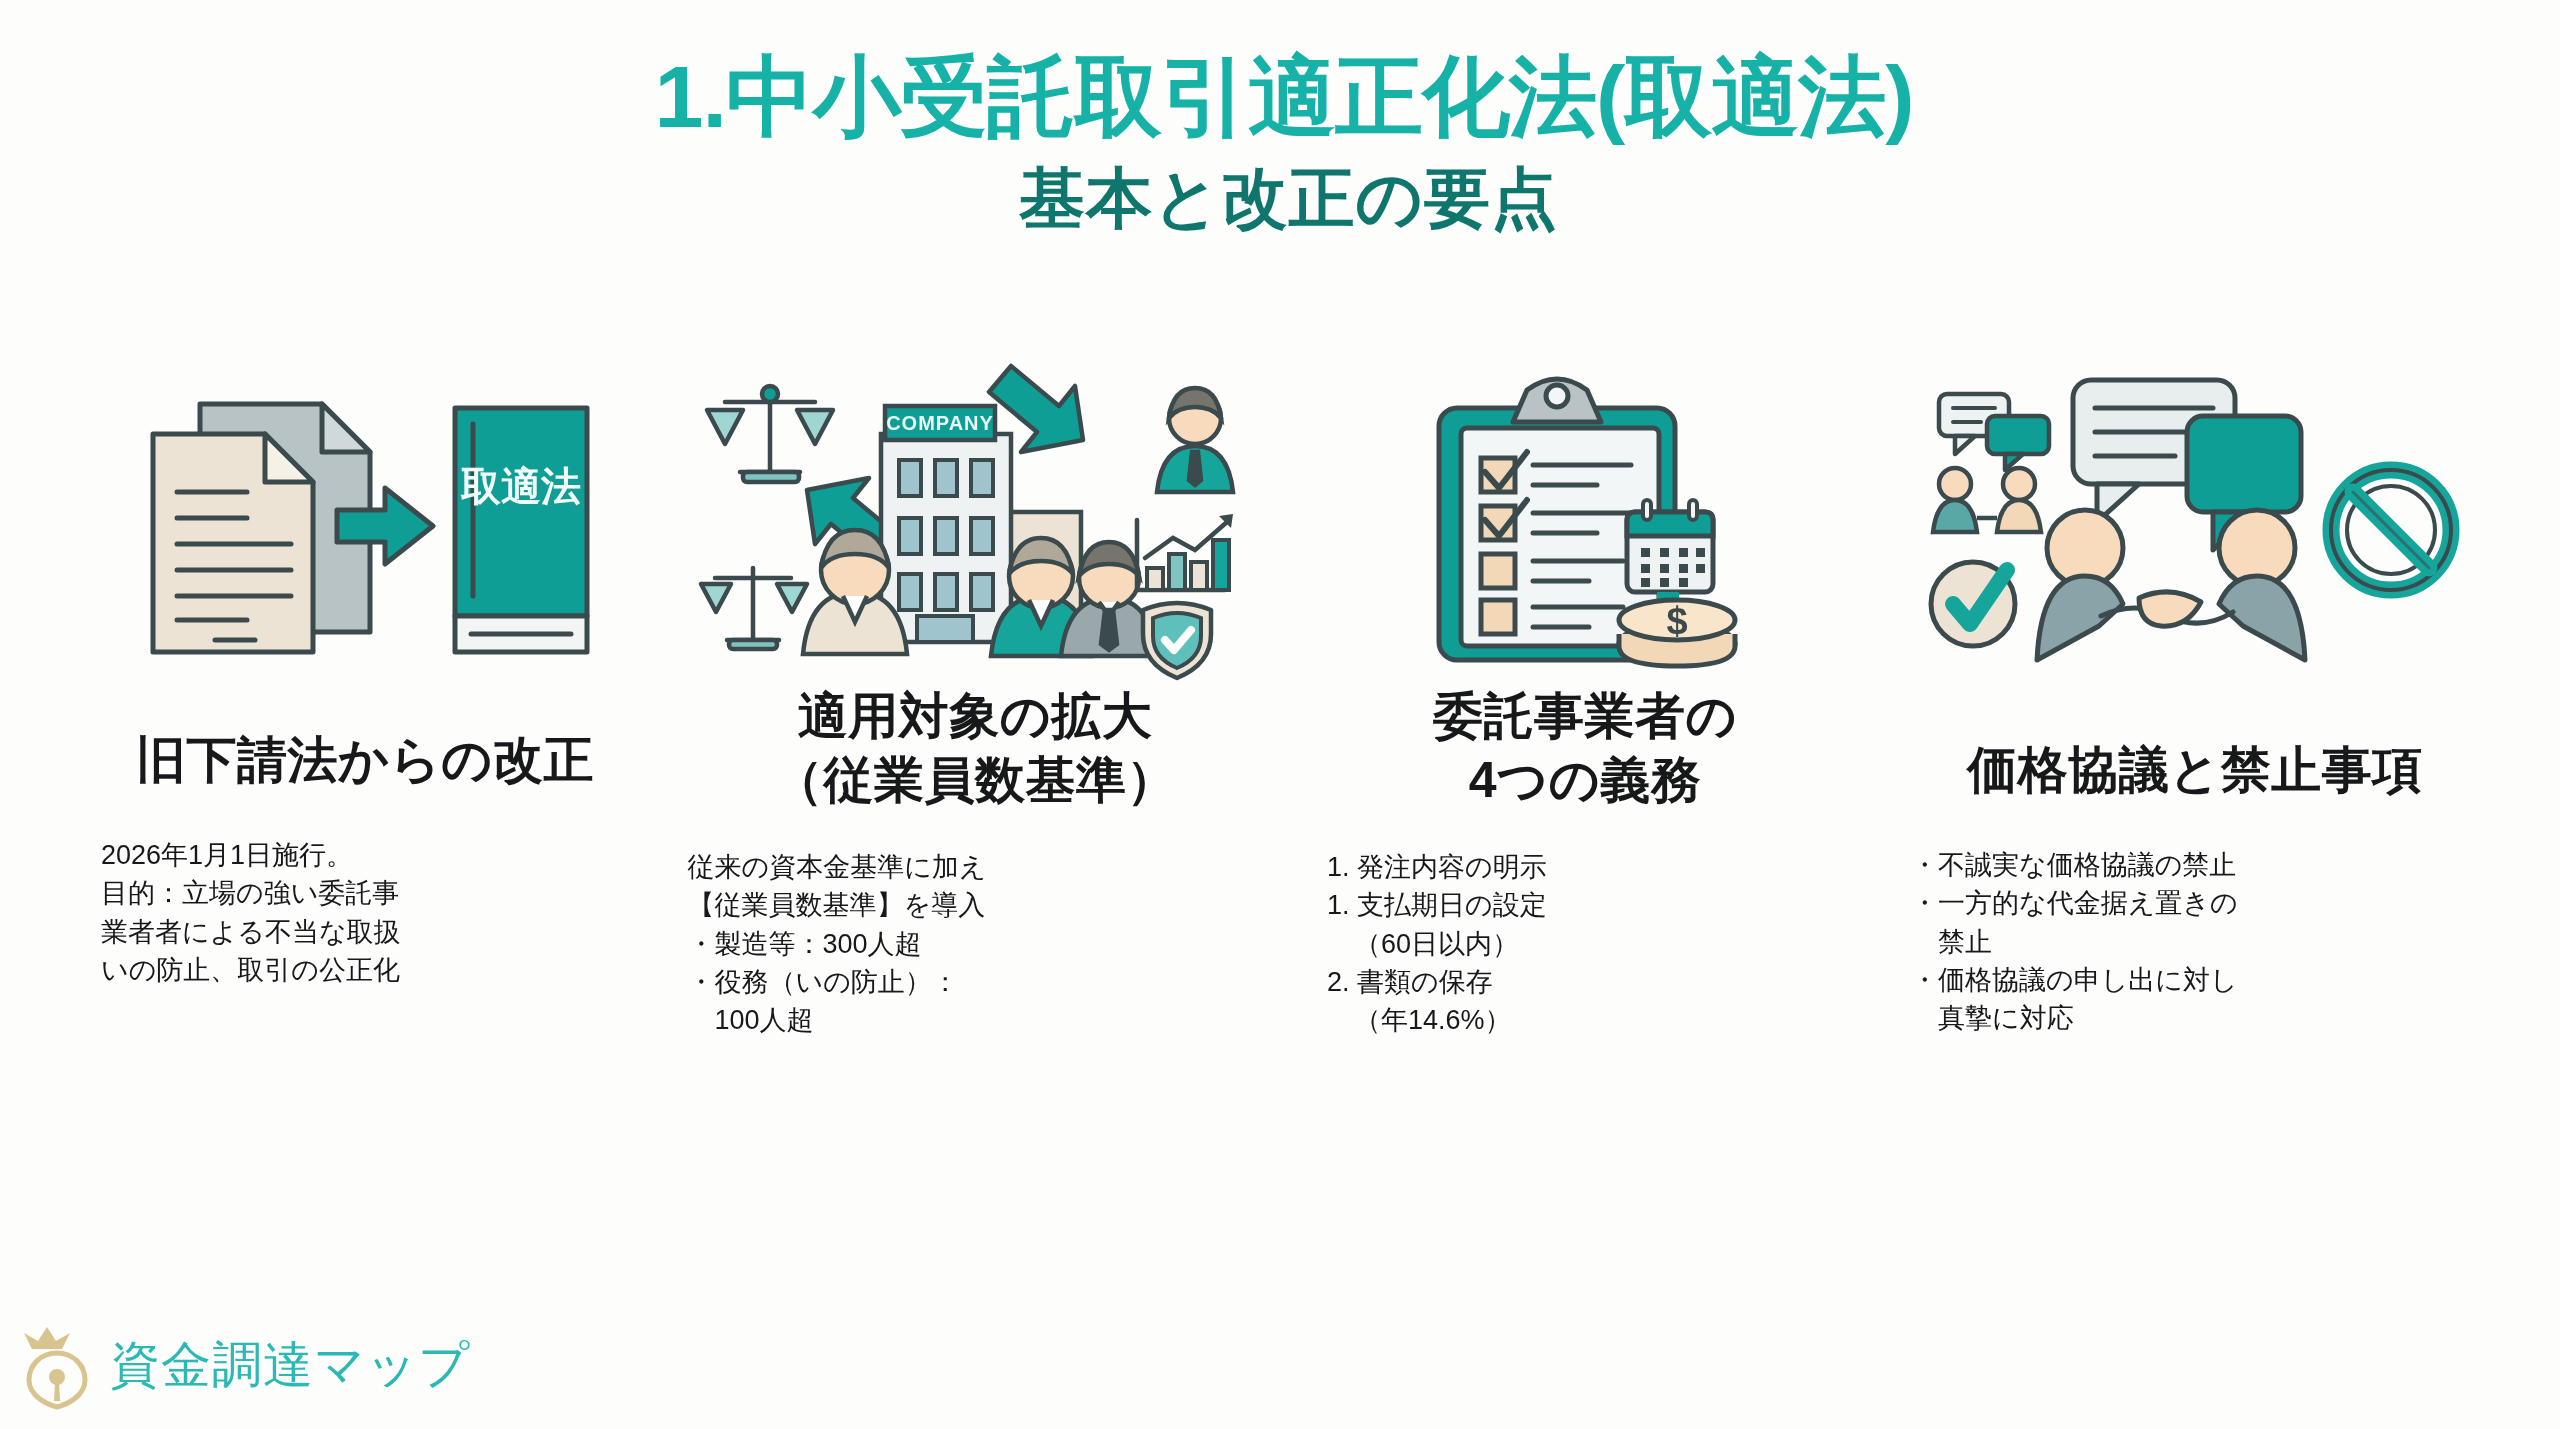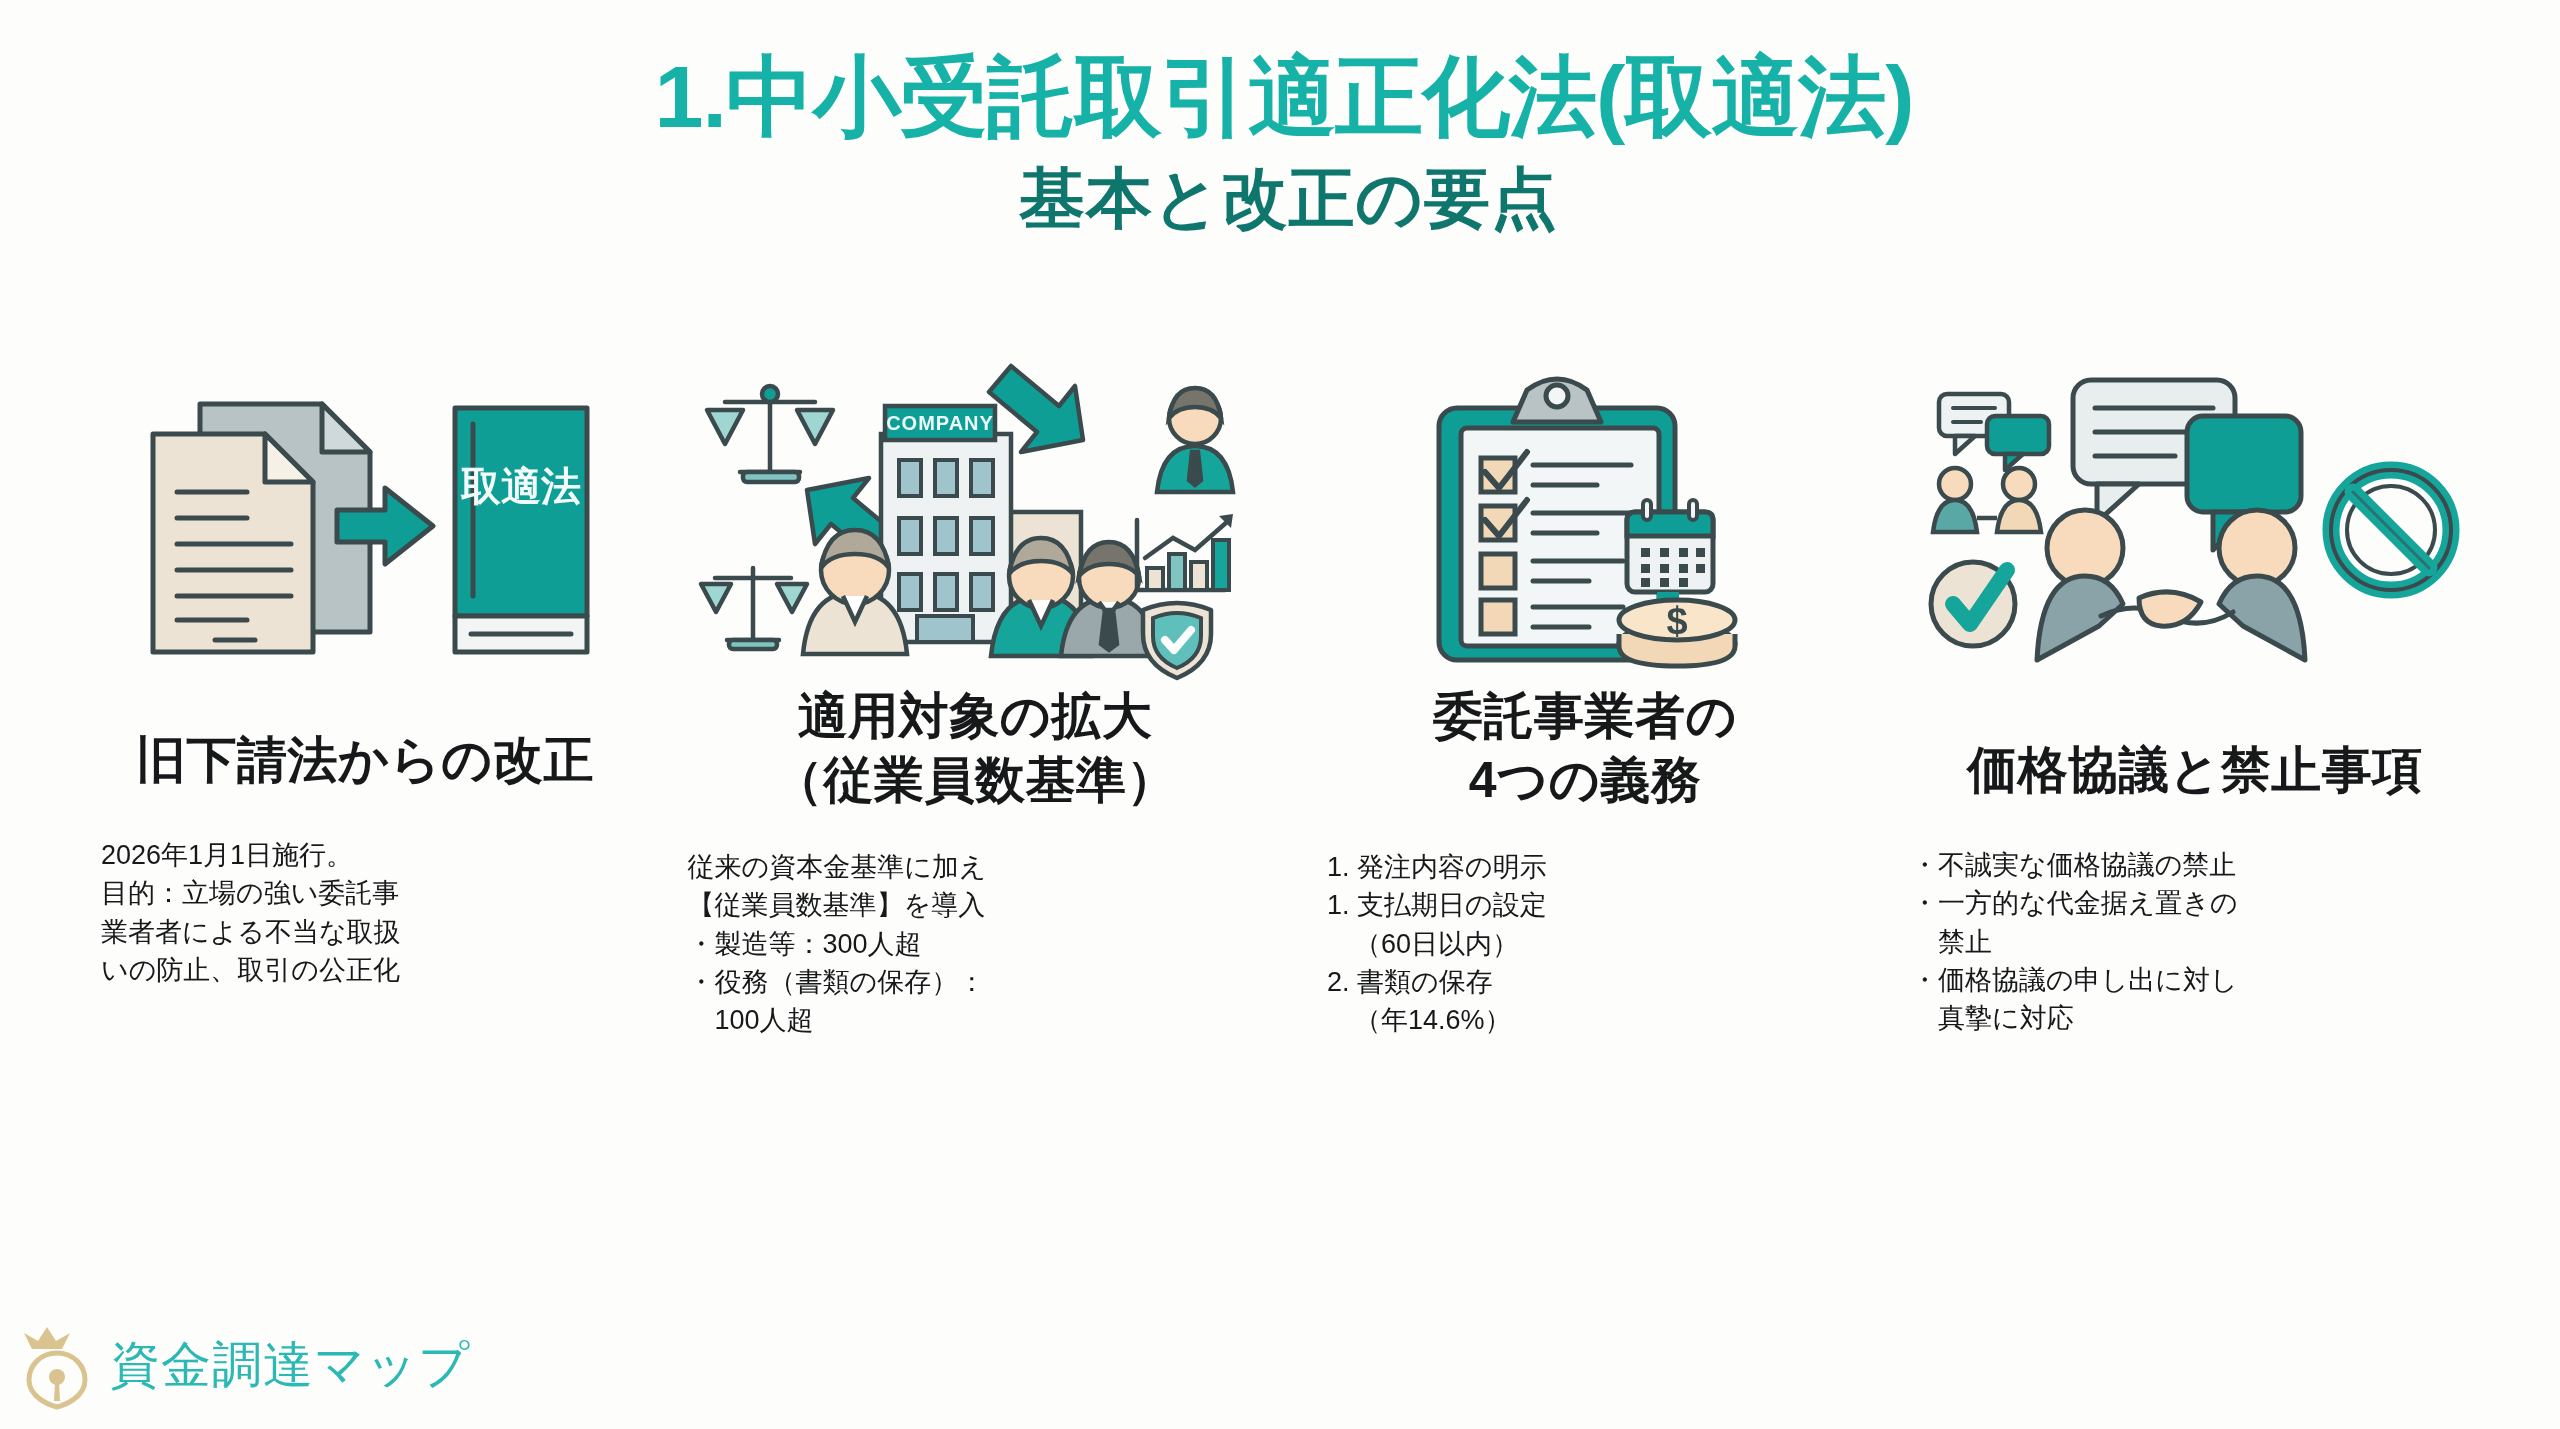--- a/index.html
+++ b/index.html
@@ -264,21 +264,21 @@
           <path d="M458 246 q24 -10 48 0 v18 q0 22 -24 32 q-24 -10 -24 -32 z" fill="#5fc0bb" stroke="#3a4a4d" stroke-width="4"></path>
           <polyline points="470,268 479,278 496,258" fill="none" stroke="#fff" stroke-width="8" stroke-linecap="round" stroke-linejoin="round"></polyline>
         </svg>
       </div>
       <div class="col-heading">適用対象の拡大
 （従業員数基準）</div>
       <div class="col-body">
         <div class="line">従来の資本金基準に加え</div>
         <div class="line">【従業員数基準】を導入</div>
         <div class="line">・製造等：300人超</div>
-        <div class="line">・役務（書類の保存）：</div>
+        <div class="line">・役務（いの防止）：</div>
         <div class="line">　100人超</div>
       </div>
     </div>
 
     <div class="col col-3">
       <div class="icon-slot">
         <svg width="400" height="300" viewBox="0 0 400 300">
 
           <rect x="54" y="36" width="236" height="252" rx="18" fill="#0f9e96" stroke="#3a4a4d" stroke-width="5"></rect>
           <rect x="76" y="56" width="198" height="218" rx="6" fill="#f2f6f6" stroke="#3a4a4d" stroke-width="5"></rect>

